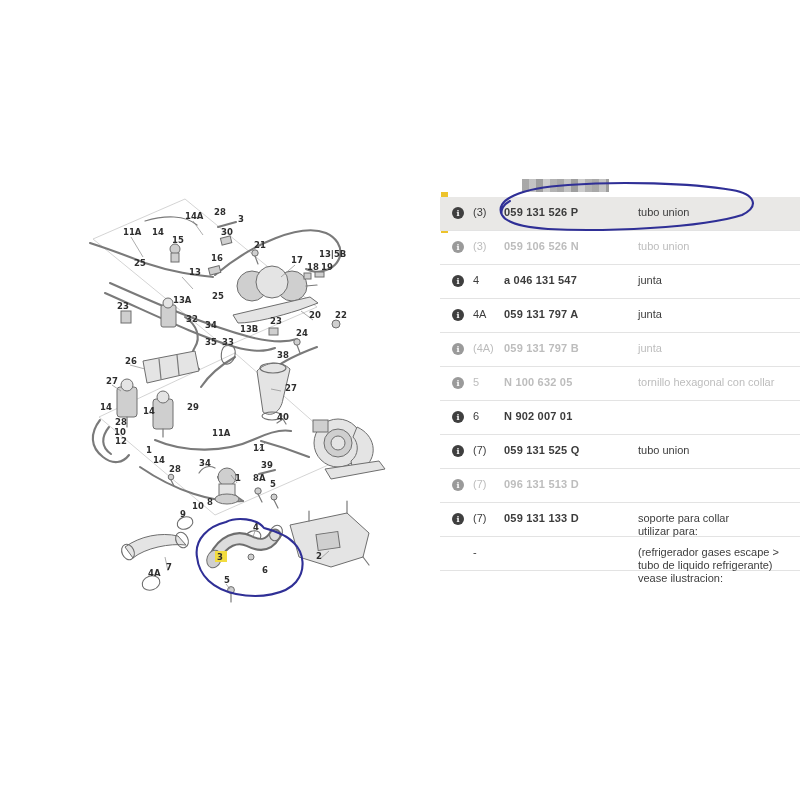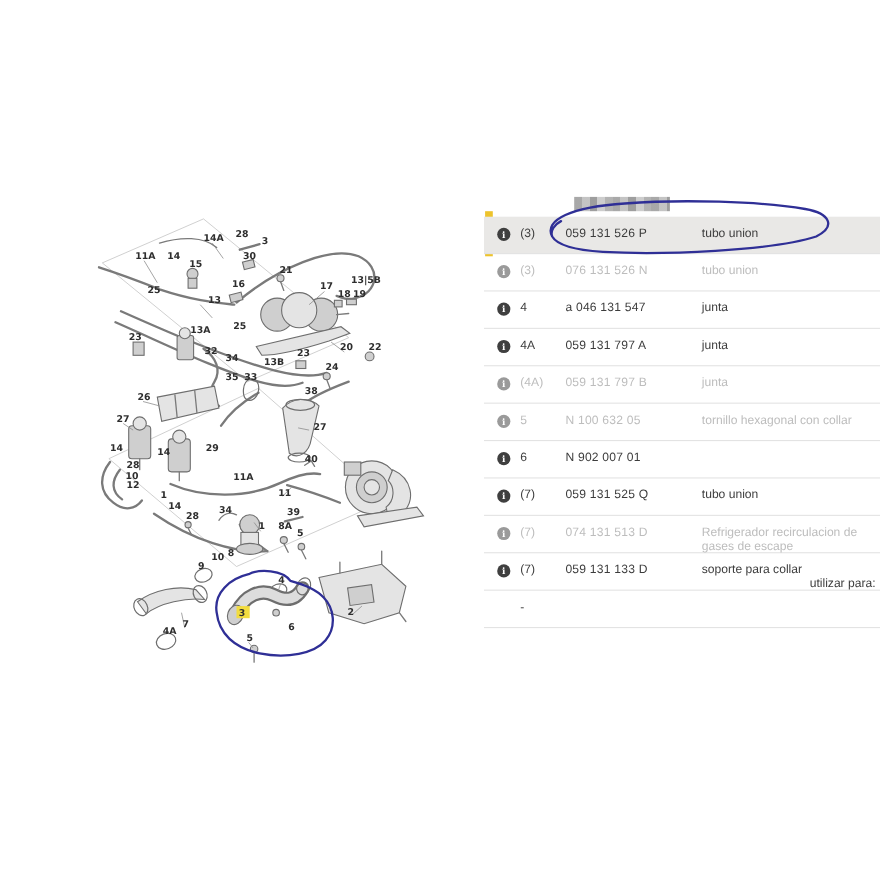--- a/index.html
+++ b/index.html
@@ -40,23 +40,23 @@
     border-bottom:1px solid var(--separator);color:var(--text-normal);font-size:11px;line-height:13px;}
   .t-row.hl-row{background:var(--row-highlight-bg);}
   .t-row.disabled{color:var(--text-disabled);}
   .t-row.disabled .pn{color:var(--text-disabled);}
   .t-row.disabled .info-ic{background:#9a9a9a;}
   .info-ic{position:absolute;left:12px;top:10px;width:12px;height:12px;border-radius:50%;
     background:var(--icon-bg);color:#fff;font-size:8px;font-weight:700;text-align:center;
     line-height:12px;font-family:"DejaVu Serif",serif;cursor:pointer;}
   .col{display:block;}
   .pos{position:absolute;left:33px;width:42px;}
-  .pn{position:absolute;left:74px;width:118px;font-weight:400;color:#3c3c3c;letter-spacing:.2px;}
+  .pn{position:absolute;left:64px;width:118px;font-weight:700;color:#3c3c3c;letter-spacing:.2px;}
   .desc{position:absolute;left:198px;width:158px;}
-  .desc .ctr{text-align:right;}
+  .desc .ctr{text-align:left;}
   #yellow-bar{position:absolute;left:441px;top:192px;width:7px;height:41px;
     background:var(--accent-yellow);}
   #redacted-bar{position:absolute;left:522px;top:179px;width:87px;height:13px;opacity:.85;
     background:
       repeating-linear-gradient(90deg,#999 0 7px,#b9b9b9 7px 14px,#8d8d8d 14px 21px,#c4c4c4 21px 28px,#a5a5a5 28px 35px);
   }
   #table-pen-overlay{position:absolute;left:440px;top:170px;width:360px;height:80px;pointer-events:none;}
 </style>
 </head>
 <body>
@@ -307,21 +307,21 @@
       <span class="col pos">(3)</span>
       <span class="col pn">059 131 526 P</span>
       <span class="col desc">
             <div>tubo union</div>
           </span>
     </div>
 
     <div class="t-row disabled">
       <span class="info-ic">i</span>
       <span class="col pos">(3)</span>
-      <span class="col pn">076 131 526 N</span>
+      <span class="col pn">059 106 526 N</span>
       <span class="col desc">
             <div>tubo union</div>
           </span>
     </div>
 
     <div class="t-row">
       <span class="info-ic">i</span>
       <span class="col pos">4</span>
       <span class="col pn">a 046 131 547</span>
       <span class="col desc">
@@ -367,41 +367,42 @@
       <span class="col pos">(7)</span>
       <span class="col pn">059 131 525 Q</span>
       <span class="col desc">
             <div>tubo union</div>
           </span>
     </div>
 
     <div class="t-row disabled">
       <span class="info-ic">i</span>
       <span class="col pos">(7)</span>
-      <span class="col pn">074 131 513 D</span>
-      <span class="col desc">
-            <div>Refrigerador recirculacion de</div>
-            <div>gases de escape</div>
-          </span>
+      <span class="col pn">096 131 513 D</span>
     </div>
 
     <div class="t-row">
       <span class="info-ic">i</span>
       <span class="col pos">(7)</span>
       <span class="col pn">059 131 133 D</span>
       <span class="col desc">
             <div>soporte para collar</div>
             <div class="ctr">utilizar para:</div>
           </span>
     </div>
 
     <div class="t-row">
 
       <span class="col pos">-</span>
       <span class="col pn"></span>
+      <span class="col desc">
+            <div class="ctr">(refrigerador gases escape &gt;</div>
+            <div class="ctr">tubo de liquido refrigerante)</div>
+            <div class="ctr">vease ilustracion:</div>
+          </span>
     </div>
   </div>
   </div>
 
   <svg id="table-pen-overlay" viewBox="0 0 360 80">
     <path class="pen" d="M62 45 C54 30 80 18 128 15 C180 11 250 13 292 20 C315 24 320 36 302 45
       C262 58 162 62 108 59 C78 57 66 52 62 45 C60 40 64 34 70 31"></path>
   </svg>
 
 </div>

